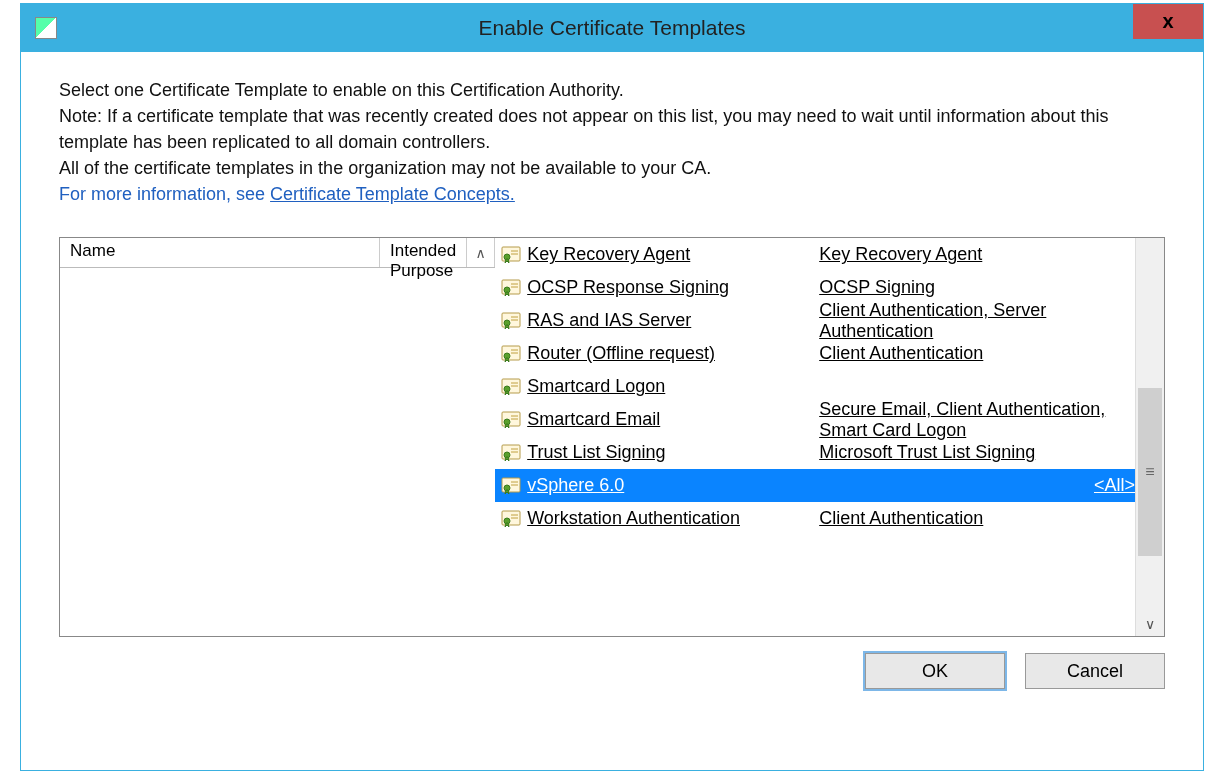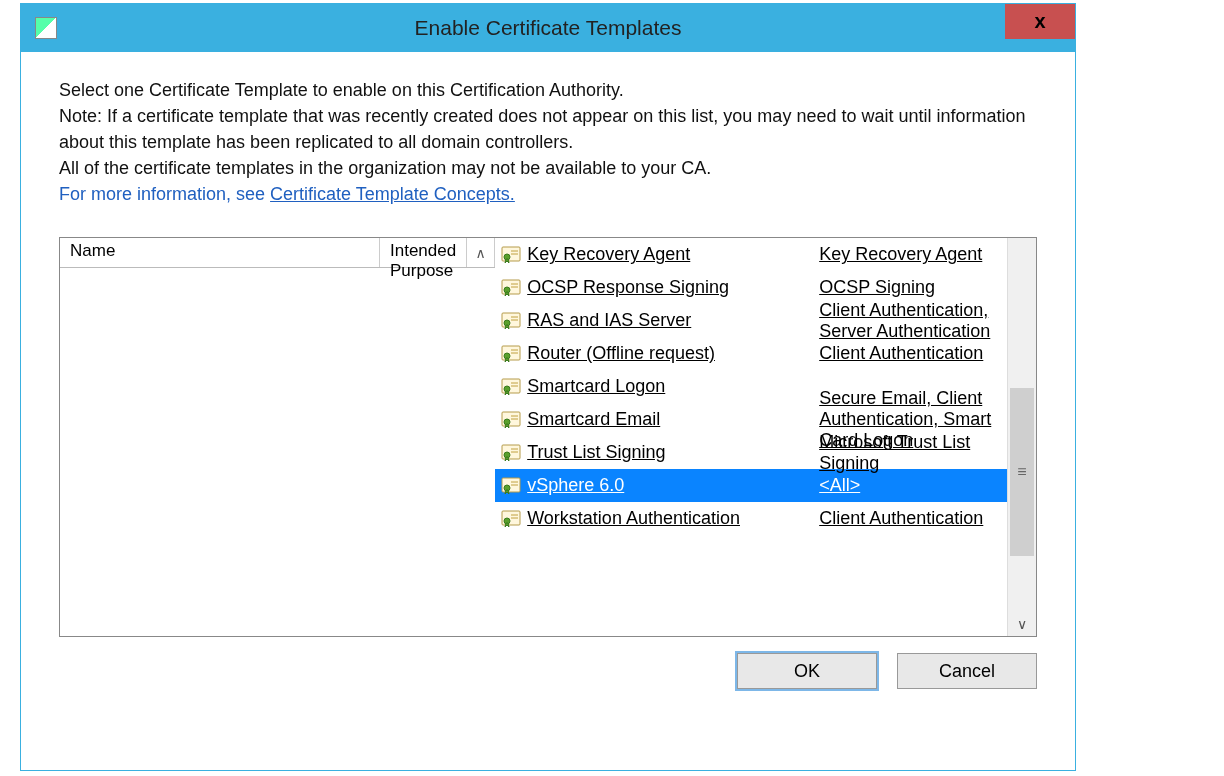--- a/index.html
+++ b/index.html
@@ -8,21 +8,21 @@
     font-family: "Segoe UI", Tahoma, sans-serif;
     font-size: 15px;
     background: #fff;
     width: 1224px;
     height: 776px;
   }
   .window {
     position: absolute;
     left: 20px;
     top: 3px;
-    width: 1056px;
+    width: 1184px;
     height: 768px;
     border: 1px solid #3ab0e0;
     background: #fff;
     box-sizing: border-box;
   }
   .titlebar {
     height: 48px;
     background: #3ab0e0;
     display: flex;
     align-items: center;
@@ -108,20 +108,21 @@
   .row {
     display: flex;
     align-items: center;
     height: 33px;
     font-size: 18px;
     text-decoration: underline;
   }
   .row.selected {
     background: #0a84ff;
     color: #fff;
+    text-align: right;
   }
   .row .cell-name {
     width: 320px;
     flex: 0 0 auto;
     display: flex;
     align-items: center;
     padding-left: 6px;
     box-sizing: border-box;
     gap: 6px;
   }

